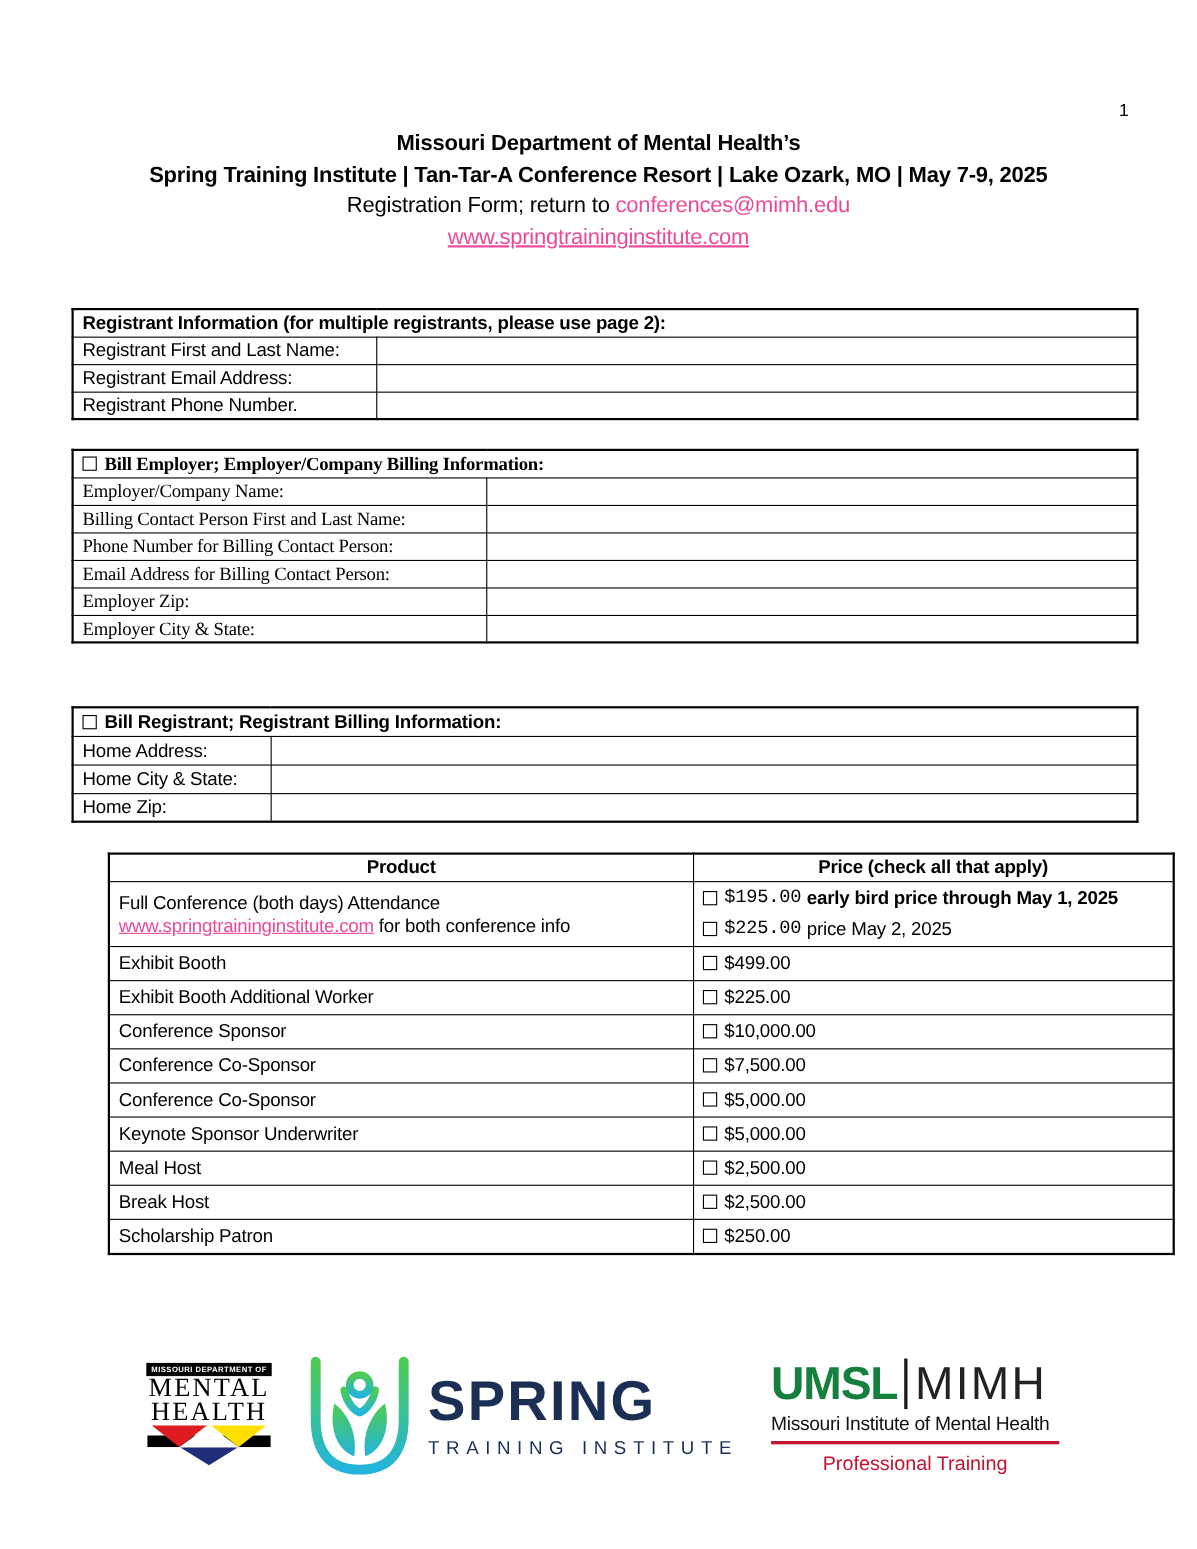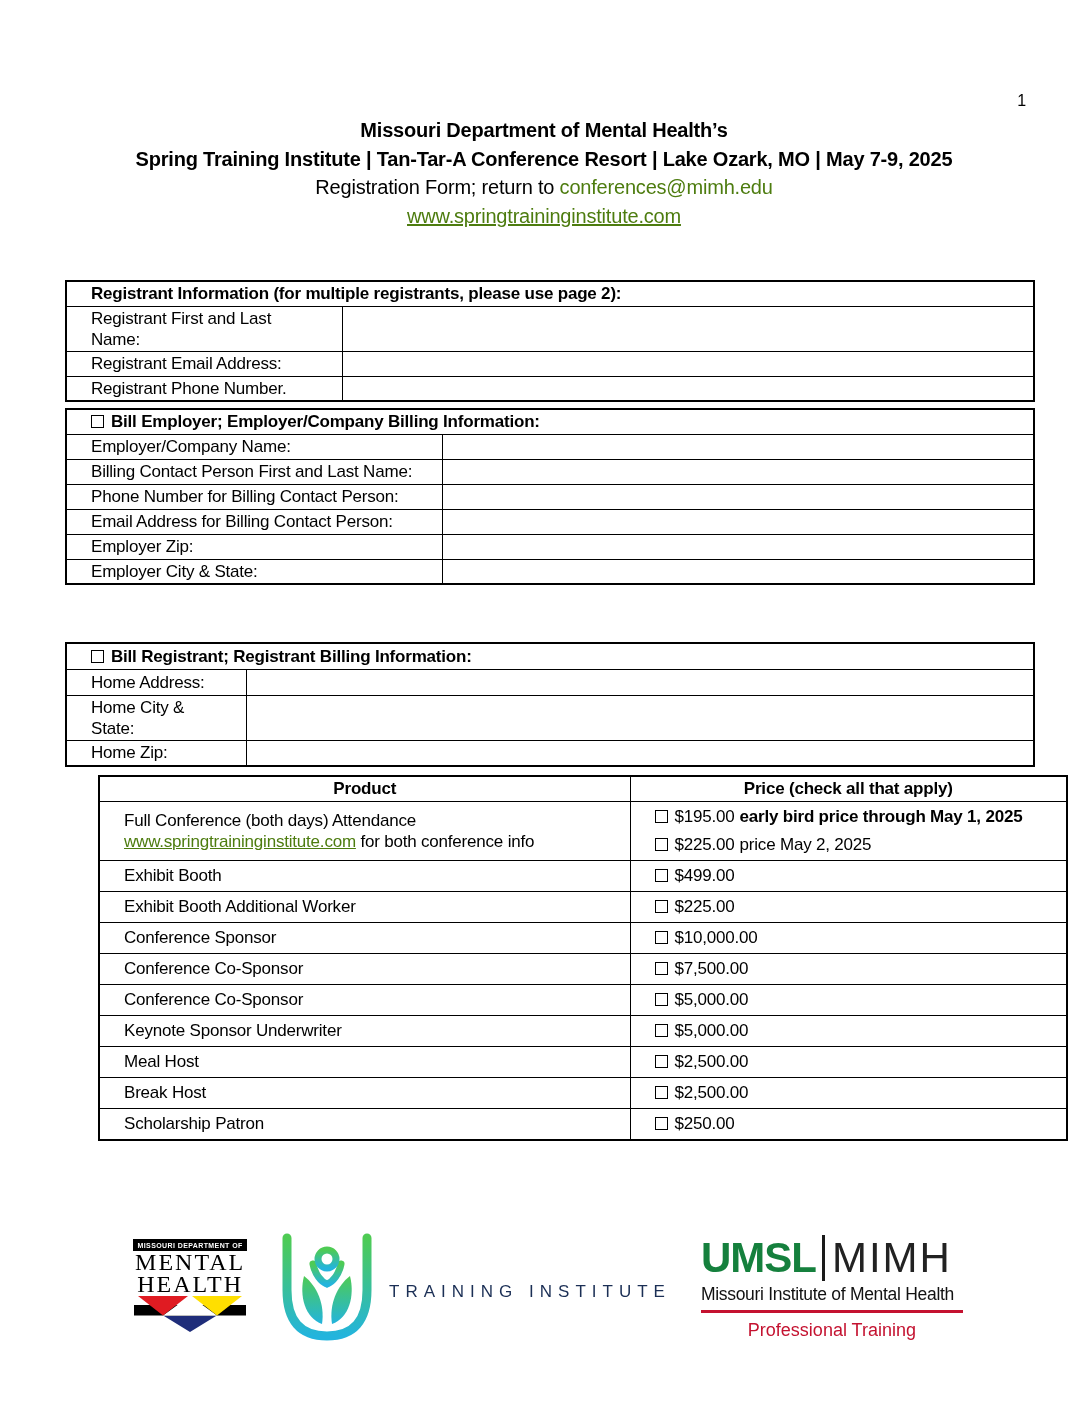--- a/index.html
+++ b/index.html
@@ -14,49 +14,49 @@
   .page-number {
     position: absolute; top: 92px; right: 62px;
     font-size: 16px;
   }
   
   .doc-header {
     position: absolute; top: 116px; left: 0; right: 0;
     text-align: center; font-size: 20px; line-height: 28.5px;
   }
   .bold { font-weight: bold; }
-  .link { color: #4d7c0f; text-decoration: none; cursor: pointer; }
+  .link { color: #ec4899; text-decoration: none; cursor: pointer; }
   .underline { text-decoration: underline; }
   
   table.ftable {
     position: absolute; left: 65px; width: 970px;
     border-collapse: collapse; table-layout: fixed;
     border: 2px solid #000;
     font-size: 17px;
   }
   table.ftable td {
     border: 1.5px solid #000;
-    padding: 1px 24px;
+    padding: 1px 8px;
     vertical-align: middle;
     line-height: 21px;
   }
   .thead { font-weight: bold; }
   .t1 { top: 280px; } .t1 td { height: 25px; }
-  .t2 { top: 408px; } .t2 td { height: 25px; }
+  .t2 { top: 408px; } .t2 td { height: 25px; font-family: Liberation Serif, serif; }
   .t3 { top: 642px; } .t3 td { height: 26px; }
   .t4 { top: 775px; margin-left: 33px; } .t4 td { height: 29px; }
   .t4 tr.hd td { height: 25px; text-align: center; }
   .t4 tr.row-tall td { height: 59px; }
   .cb {
     display: inline-block; width: 13px; height: 13px;
     border: 1.5px solid #000; background: #fff;
     vertical-align: -1px; margin-right: 7px; flex: 0 0 auto;
   }
   .price-line { display: flex; align-items: center; line-height: 28px; }
-  .price-line .amt { margin-right: 5px; }
+  .price-line .amt { margin-right: 5px; font-family: Liberation Mono, monospace; }
   
   .footer {
     position: absolute; top: 1232px; left: 4px; width: 100%;
     display: flex; justify-content: center; align-items: center;
     gap: 30px; letter-spacing: 0;
   }
   
   .dmh { width: 114px; text-align: center; }
   .dmh-top {
     background: #000; color: #fff;
@@ -325,20 +325,21 @@
       </defs>
       <path d="M10 6 L10 58 Q10 104 50 104 Q90 104 90 58 L90 6" fill="none" stroke="url(#sg)" stroke-width="9" stroke-linecap="round"></path>
       <path d="M45 92 C28 86 22 64 27 44 C40 54 48 72 45 92 Z" fill="url(#sg)"></path>
       <path d="M55 92 C72 86 78 64 73 44 C60 54 52 72 55 92 Z" fill="url(#sg)"></path>
       <path d="M50 48 L50 103" stroke="url(#sg)" stroke-width="8" stroke-linecap="round" fill="none"></path>
       <path d="M50 52 C44 50 38 42 36 32" stroke="url(#sg)" stroke-width="7" stroke-linecap="round" fill="none"></path>
       <path d="M50 52 C56 50 62 42 64 32" stroke="url(#sg)" stroke-width="7" stroke-linecap="round" fill="none"></path>
       <circle cx="50" cy="27" r="9" fill="none" stroke="url(#sg)" stroke-width="7"></circle>
     </svg>
     <div class="spring-text">
+      <div class="spring-name">SPRING</div>
       <div class="spring-sub">TRAINING INSTITUTE</div>
     </div>
   </div>
 
   <div class="umsl">
     <div class="umsl-top">
       <span class="umsl-abbr1">UMSL</span>
       <span class="umsl-bar"></span>
       <span class="umsl-abbr2">MIMH</span>
     </div>

